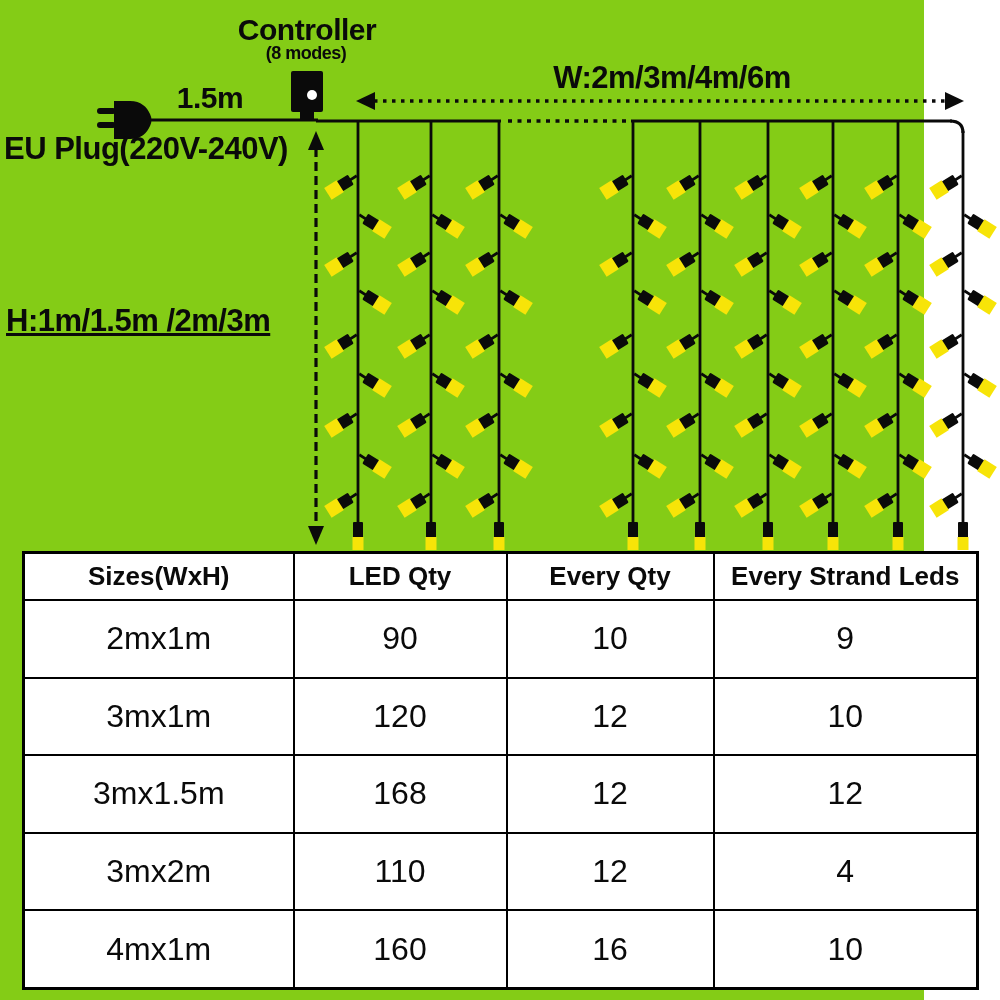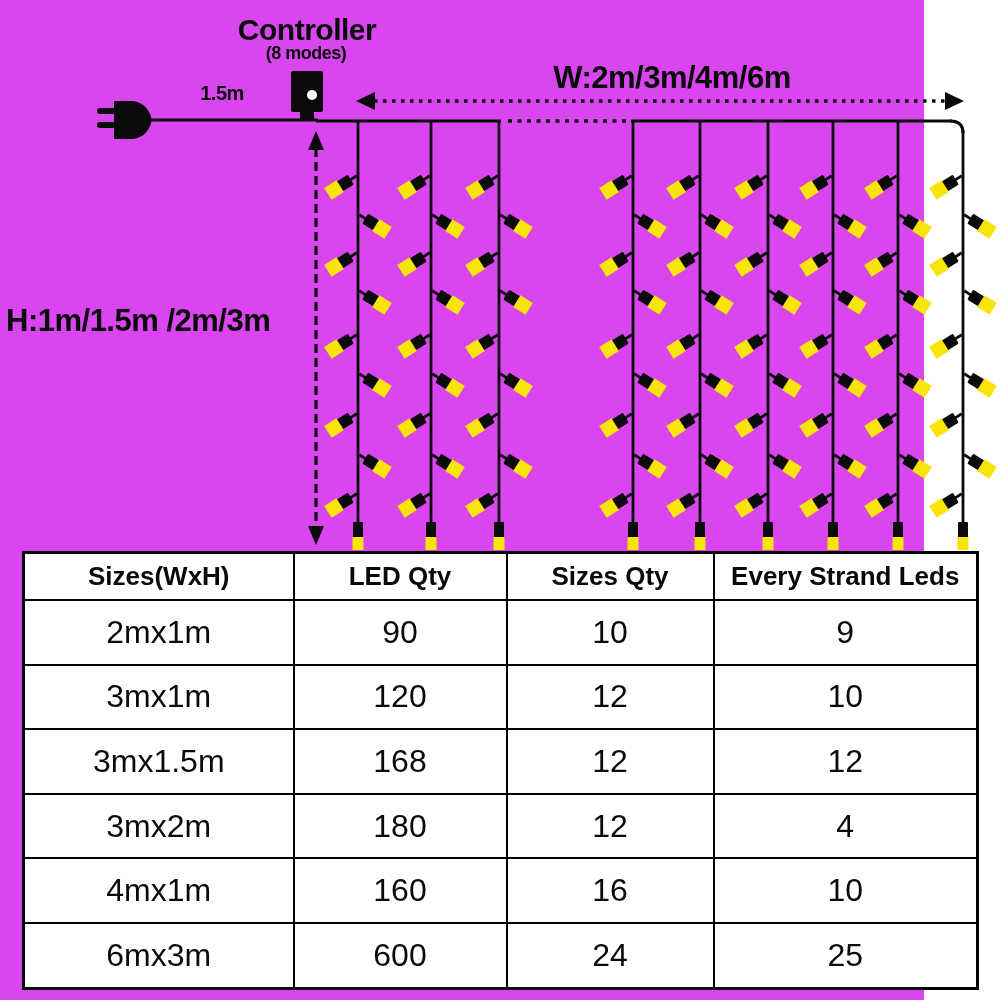--- a/index.html
+++ b/index.html
@@ -5,39 +5,39 @@
   html, body {
     margin: 0; padding: 0;
     width: 1000px; height: 1000px;
     background: #ffffff;
     overflow: hidden;
     font-family: "Liberation Sans", sans-serif;
   }
   .canvas {
     position: relative;
     width: 924px; height: 1000px;
-    background: #d946ef;
+    background: #84cc16;
   }
   .diagram-svg {
     position: absolute; left: 0; top: 0;
   }
   .lbl {
     position: absolute;
     font-weight: 700;
     color: #0a0a0a;
     white-space: nowrap;
     line-height: 1.02;
     letter-spacing: -0.5px;
   }
   .lbl.centered { transform: translateX(-50%); }
   .controller-label { left: 307px; top: 15px; font-size: 30px; }
   .controller-modes { left: 306px; top: 44px; font-size: 18px; }
-  .lead-length     { left: 222px; top: 83px;  font-size: 20px; }
+  .lead-length     { left: 210px; top: 83px;  font-size: 30px; }
   .plug-label      { left: 4px;   top: 133px; font-size: 31px; }
-  .height-label    { left: 6px;   top: 305px; font-size: 31px; }
+  .height-label    { left: 6px;   top: 305px; font-size: 31px; text-decoration: underline; }
   .width-label     { left: 672px; top: 62px;  font-size: 31px; }
 
   table.spec-table {
     position: absolute;
     left: 22px; top: 551px;
     width: 954px; height: 439px;
     border-collapse: collapse;
     table-layout: fixed;
     text-align: center;
     color: #0a0a0a;
@@ -567,35 +567,36 @@
             <rect x="958" y="522" width="10" height="16" rx="1" fill="#0a0a0a"></rect>
             <rect x="957.5" y="537" width="11" height="13" fill="#f7e408"></rect>
           </g>
         </g>
       </g>
   </svg>
 
   <div class="lbl controller-label centered">Controller</div>
   <div class="lbl controller-modes centered">(8 modes)</div>
   <div class="lbl lead-length centered">1.5m</div>
+  <div class="lbl plug-label">EU Plug(220V-240V)</div>
   <div class="lbl height-label">H:1m/1.5m /2m/3m</div>
   <div class="lbl width-label centered">W:2m/3m/4m/6m</div>
 
   <table class="spec-table">
     <colgroup>
       <col style="width:270px">
         <col style="width:213px">
         <col style="width:207px">
         <col style="width:264px">
     </colgroup>
     <thead>
       <tr>
           <th>Sizes(WxH)</th>
           <th>LED Qty</th>
-          <th>Sizes Qty</th>
+          <th>Every Qty</th>
           <th>Every Strand Leds</th>
         </tr>
     </thead>
     <tbody>
         <tr>
           <td>2mx1m</td>
           <td>90</td>
           <td>10</td>
           <td>9</td>
         </tr>
@@ -606,31 +607,25 @@
           <td>10</td>
         </tr>
         <tr>
           <td>3mx1.5m</td>
           <td>168</td>
           <td>12</td>
           <td>12</td>
         </tr>
         <tr>
           <td>3mx2m</td>
-          <td>180</td>
+          <td>110</td>
           <td>12</td>
           <td>4</td>
         </tr>
         <tr>
           <td>4mx1m</td>
           <td>160</td>
           <td>16</td>
           <td>10</td>
         </tr>
-        <tr>
-          <td>6mx3m</td>
-          <td>600</td>
-          <td>24</td>
-          <td>25</td>
-        </tr>
       </tbody>
   </table>
 </div>
 
 </body></html>

